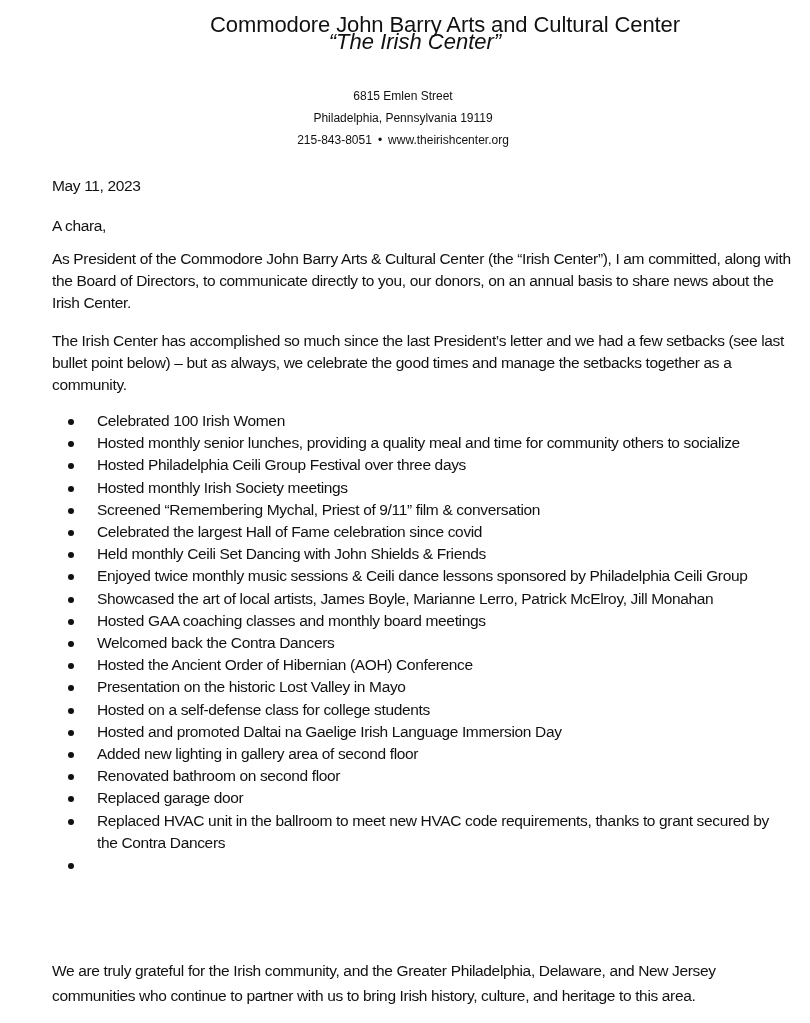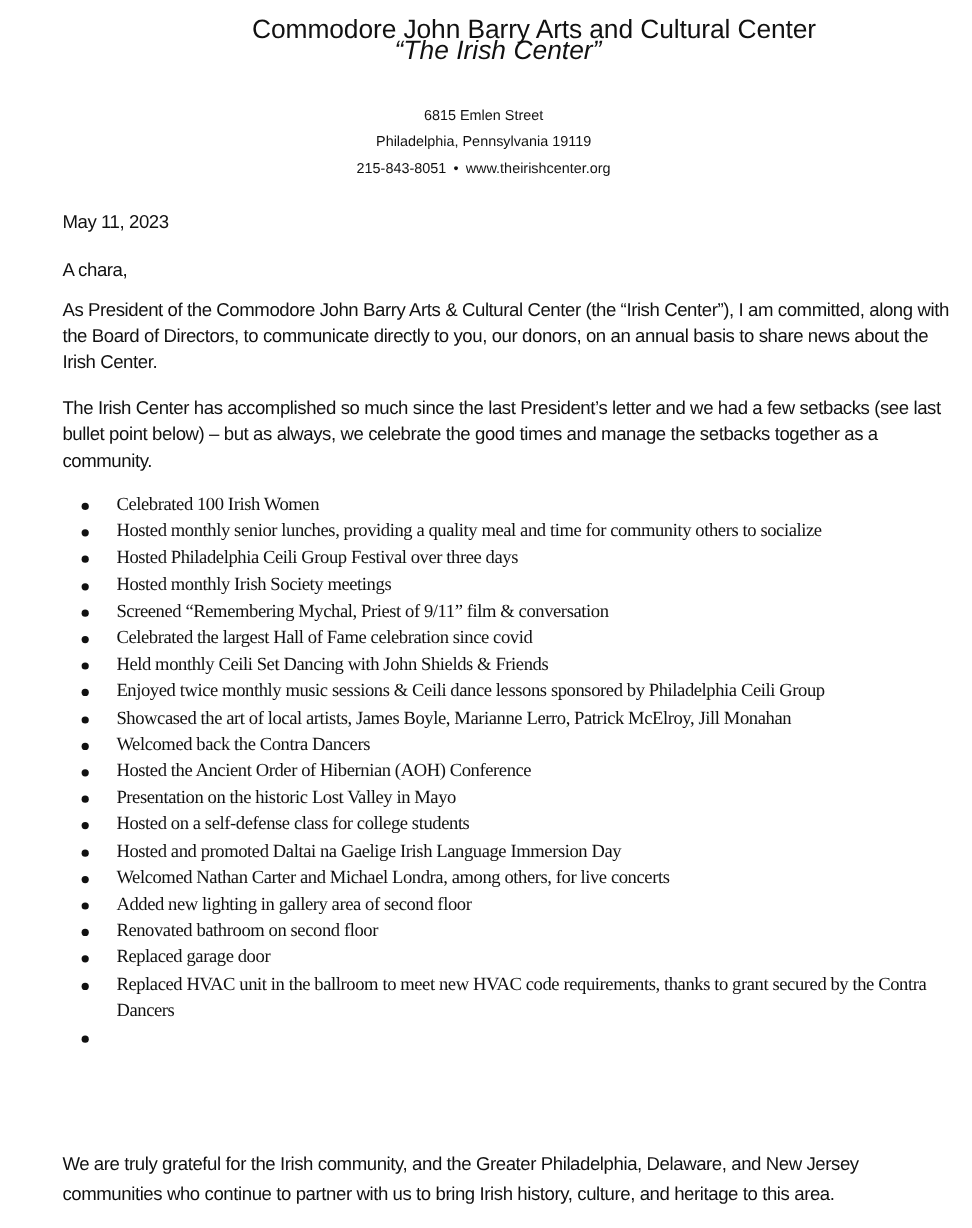--- a/index.html
+++ b/index.html
@@ -32,21 +32,21 @@
     }
     .date { top: 175px; }
     .salutation { top: 215px; }
     .para1 { top: 248px; }
     .para2 { top: 330px; }
     .bullets {
       position: absolute; left: 40px; top: 410px; width: 740px;
       margin: 0; padding: 0; list-style: none;
       font-size: 15.5px; line-height: 22.2px; letter-spacing: -0.35px;
     }
-    .bullets li { position: relative; padding-left: 57px; font-family: Liberation Serif, serif; }
+    .bullets li { position: relative; padding-left: 57px; }
     .bullets li .dot {
       position: absolute; left: 28px; top: 9px;
       width: 6px; height: 6px; border-radius: 50%; background: #111111;
     }
     .closing { top: 958px; line-height: 25px; }
   </style>
 </head>
 <body>
 
 <div class="page">
@@ -68,26 +68,26 @@
   <ul class="bullets">
     <li><span class="dot"></span><span>Celebrated 100 Irish Women</span></li>
     <li><span class="dot"></span><span>Hosted monthly senior lunches, providing a quality meal and time for community others to socialize</span></li>
     <li><span class="dot"></span><span>Hosted Philadelphia Ceili Group Festival over three days</span></li>
     <li><span class="dot"></span><span>Hosted monthly Irish Society meetings</span></li>
     <li><span class="dot"></span><span>Screened “Remembering Mychal, Priest of 9/11” film &amp; conversation</span></li>
     <li><span class="dot"></span><span>Celebrated the largest Hall of Fame celebration since covid</span></li>
     <li><span class="dot"></span><span>Held monthly Ceili Set Dancing with John Shields &amp; Friends</span></li>
     <li><span class="dot"></span><span>Enjoyed twice monthly music sessions &amp; Ceili dance lessons sponsored by Philadelphia Ceili Group</span></li>
     <li><span class="dot"></span><span>Showcased the art of local artists, James Boyle, Marianne Lerro, Patrick McElroy, Jill Monahan</span></li>
+    <li><span class="dot"></span><span>Hosted GAA coaching classes and monthly board meetings</span></li>
     <li><span class="dot"></span><span>Welcomed back the Contra Dancers</span></li>
     <li><span class="dot"></span><span>Hosted the Ancient Order of Hibernian (AOH) Conference</span></li>
     <li><span class="dot"></span><span>Presentation on the historic Lost Valley in Mayo</span></li>
     <li><span class="dot"></span><span>Hosted on a self-defense class for college students</span></li>
     <li><span class="dot"></span><span>Hosted and promoted Daltai na Gaelige Irish Language Immersion Day</span></li>
-    <li><span class="dot"></span><span>Welcomed Nathan Carter and Michael Londra, among others, for live concerts</span></li>
     <li><span class="dot"></span><span>Added new lighting in gallery area of second floor</span></li>
     <li><span class="dot"></span><span>Renovated bathroom on second floor</span></li>
     <li><span class="dot"></span><span>Replaced garage door</span></li>
     <li><span class="dot"></span><span>Replaced HVAC unit in the ballroom to meet new HVAC code requirements, thanks to grant secured by the Contra Dancers</span></li>
     <li><span class="dot"></span></li>
   </ul>
 
   <div class="body-text closing">We are truly grateful for the Irish community, and the Greater Philadelphia, Delaware, and New Jersey communities who continue to partner with us to bring Irish history, culture, and heritage to this area.</div>
 </div>
 

